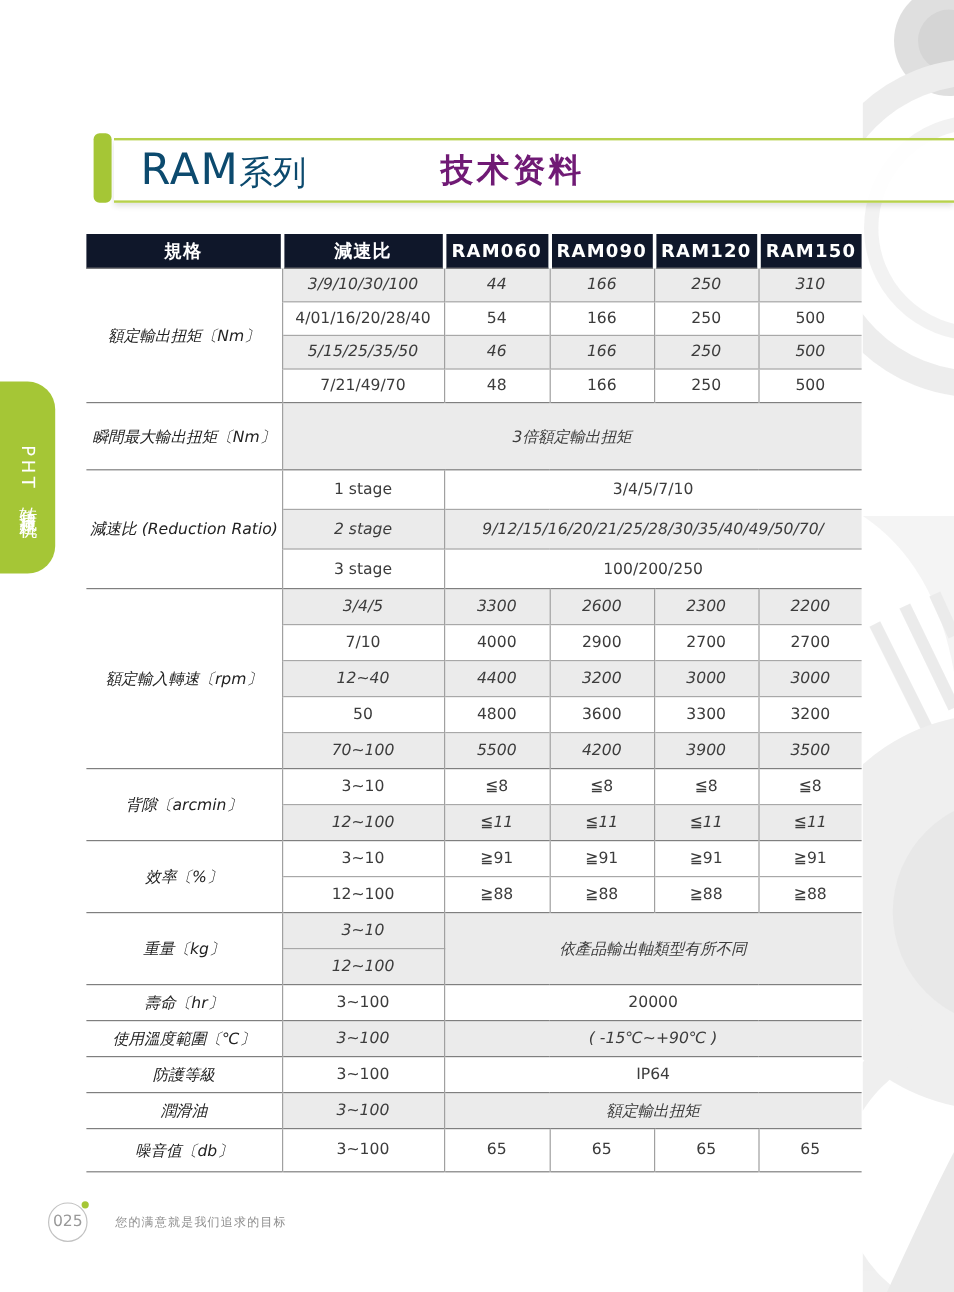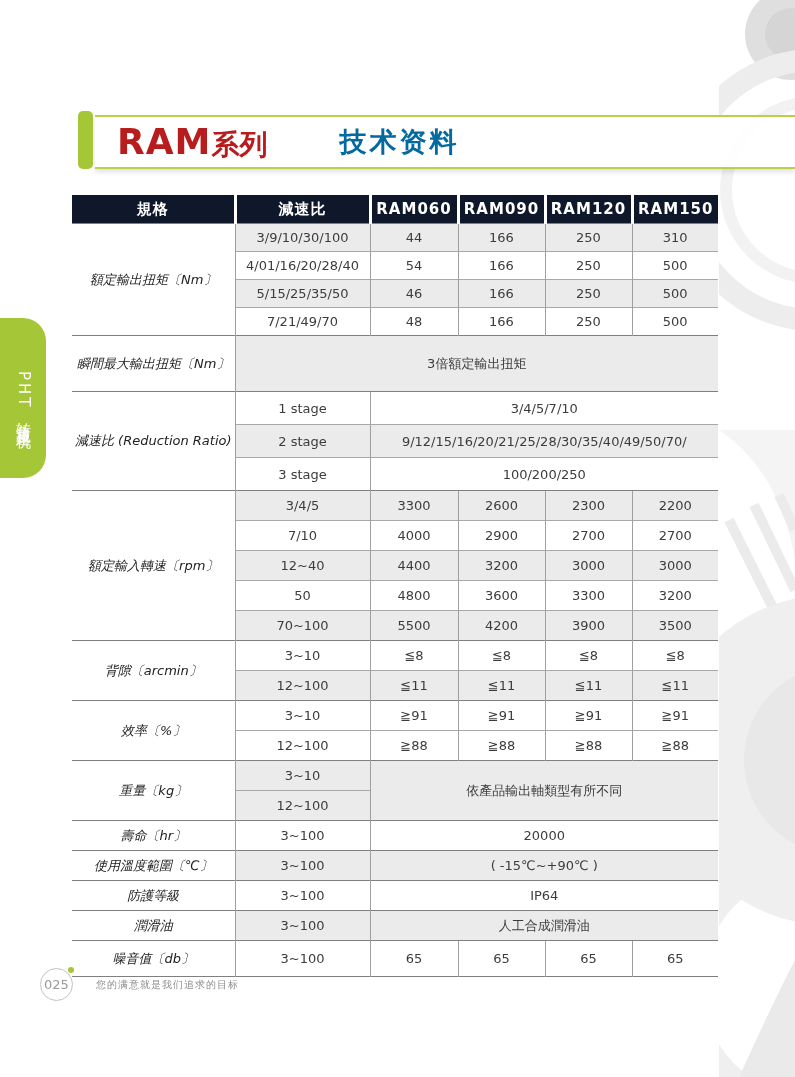--- a/index.html
+++ b/index.html
@@ -17,24 +17,24 @@
     position:absolute; left:78px; top:111px; width:15px; height:58px;
     background:#a5c636; border-radius:5px; z-index:4;
   }
   .title-band {
     position:absolute; left:95px; top:115px; width:700px; height:50px;
     background:rgba(255,255,255,0.88);
     border-top:2px solid #b7d14d; border-bottom:2px solid #b7d14d;
     box-shadow:0 3px 5px rgba(0,0,0,0.12);
     display:flex; align-items:center; z-index:3;
   }
-  .title-main { margin-left:22px; color:#b91c1c; font-weight:bold; white-space:nowrap; }
+  .title-main { margin-left:22px; color:#0c4a6e; font-weight:normal; white-space:nowrap; }
   .title-main .t-lat  { font-size:36px; letter-spacing:1px; }
   .title-main .t-cjk  { font-size:28px; }
-  .title-sub { margin-left:72px; color:#0369a1; font-weight:bold; font-size:27px; letter-spacing:3px; white-space:nowrap; }
+  .title-sub { margin-left:112px; color:#701a75; font-weight:bold; font-size:27px; letter-spacing:3px; white-space:nowrap; }
 
   
   .side-tab {
     position:absolute; left:0; top:318px; width:46px; height:160px;
     background:#a5c636; border-radius:0 23px 23px 0;
     display:flex; align-items:center; justify-content:center; z-index:2;
   }
   .side-tab span {
     writing-mode:vertical-rl; color:#ffffff; font-size:15px; letter-spacing:3px;
   }
@@ -51,26 +51,26 @@
     height:28px; letter-spacing:1px; border-left:3px solid #ffffff;
   }
   table.spec th:first-child { border-left:none; }
   table.spec td {
     font-size:13px; color:#3c3c3c;
     border-left:1px solid #a0a0a0; border-top:1px solid #a8a8a8;
     background:#ffffff;
   }
   table.spec td.lbl { border-left:none; background:#ffffff; color:#222222;font-style:italic; }
   table.spec tr.grp > td { border-top:1.3px solid #7f7f7f; }
-  table.spec td.g { background:#ebebeb; }
+  table.spec td.g { background:#ebebeb;font-style:italic; }
   tr.h28 { height:28px; } tr.h30 { height:30px; } tr.h33 { height:33px; }
   tr.h36 { height:36px; } tr.h56 { height:56px; }
 
   
-  .footer { position:absolute; left:40px; top:968px; display:flex; align-items:center; z-index:2; }
+  .footer { position:absolute; left:40px; top:1002px; display:flex; align-items:center; z-index:2; }
   .page-circle {
     position:relative; width:31px; height:31px; border:1px solid #c2c2c2; border-radius:50%;
     color:#9a9a9a; font-size:13px; display:flex; align-items:center; justify-content:center;
   }
   .page-circle .dot {
     position:absolute; right:-2px; top:-2px; width:6px; height:6px;
     border-radius:50%; background:#a5c636;
   }
   .footer-text { margin-left:23px; font-size:10px; color:#8d8d8d; letter-spacing:1px; }
 </style>
@@ -272,21 +272,21 @@
 
       <tr class="grp h30">
         <td class="lbl">防護等級</td>
         <td>3~100</td>
         <td colspan="4">IP64</td>
       </tr>
 
       <tr class="grp h30">
         <td class="lbl">潤滑油</td>
         <td class="g">3~100</td>
-        <td class="g" colspan="4">人工合成潤滑油</td>
+        <td class="g" colspan="4">額定輸出扭矩</td>
       </tr>
 
       <tr class="grp h36">
         <td class="lbl">噪音值〔db〕</td>
         <td>3~100</td>
         <td>65</td>
         <td>65</td>
         <td>65</td>
         <td>65</td>
       </tr>

